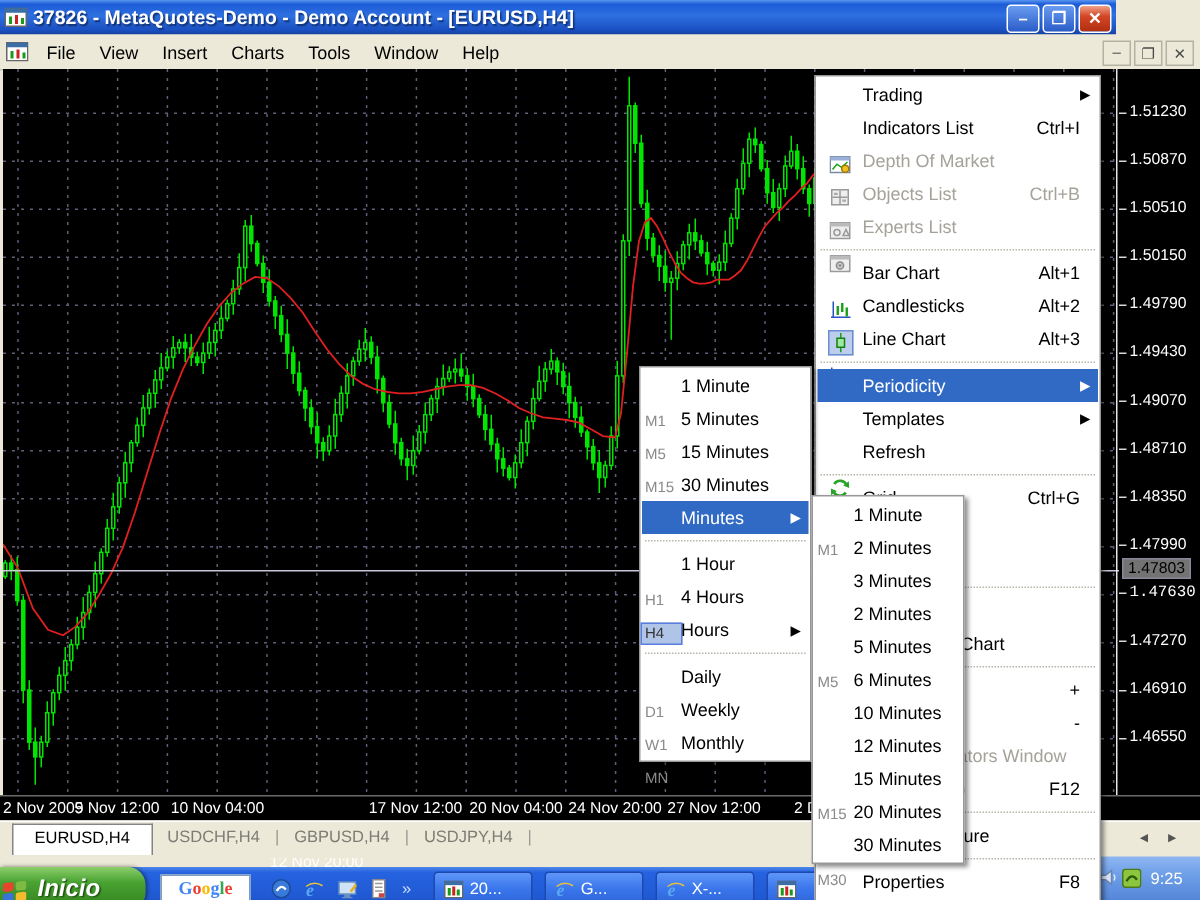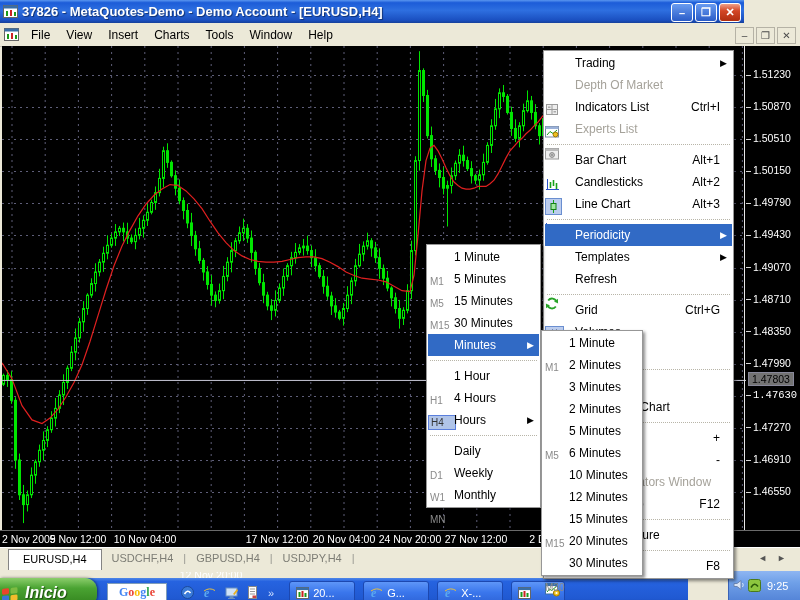--- a/index.html
+++ b/index.html
@@ -60,21 +60,21 @@
   #tray{position:absolute;right:0;top:571px;width:72px;height:29px;
     background:linear-gradient(180deg,#8FB6F2 0%,#6FA0E8 40%,#5585D8 100%);
     border-left:1px solid #3a63b8;display:flex;align-items:center;gap:4px;padding-left:4px;box-sizing:border-box;}
   #tray .time{color:#fff;font-size:11px;margin-left:2px;}
   
   .menu{position:absolute;background:#fff;border:1px solid #979797;padding:1px;
     box-shadow:2px 2px 3px rgba(0,0,0,.45);box-sizing:border-box;}
   .mrow{height:22px;display:flex;align-items:center;position:relative;font-size:12px;color:#000;white-space:nowrap;}
   .mrow.hl{background:#316AC5;color:#fff;}
   .mrow.dis{color:#A5A29A;}
-  .micon{width:30px;min-width:30px;display:flex;align-items:center;margin-top:48px;}
+  .micon{width:30px;min-width:30px;display:flex;justify-content:center;align-items:center;margin-top:48px;}
   .iconpress{background:#bccdee;border:1px solid #6a8ed0;padding:1px 2px;display:inline-flex;align-items:center;}
   .mshort{position:absolute;right:12px;}
   .marrow{position:absolute;right:5px;font-size:9px;}
   .msep{height:9px;display:flex;align-items:center;}
   .msep div{height:1px;width:100%;margin:0 2px;border-top:1px dotted #b8b5a8;}
   .badge{color:#8a8a8a;font-size:10px;min-width:22px;display:inline-block;text-align:left;}
   .badgebox{display:inline-block;padding:1px 2px;}
   .badgebox.press{background:#b0c4e8;border:1px solid #5A7EDC;color:#333;}
   svg{display:block;}
 </style>
@@ -596,43 +596,55 @@
       </span>
     <span class="time">9:25</span>
   </div>
 
   <div class="menu" id="ctxmenu" style="z-index: 40; left: 543px; top: 50px; width: 191px;">
       <div class="mrow">
         <span class="micon"></span>
         <span>Trading</span>
         <span class="marrow">▶</span>
       </div>
+      <div class="mrow">
+        <span class="micon">
+          <svg width="15" height="13">
+            <rect x="0.5" y="1.5" width="13" height="10.5" fill="#fff" stroke="#7a8aa0"></rect>
+            <rect x="0.5" y="1.5" width="13" height="2.5" fill="#9ab0d8"></rect>
+            <polyline points="2,10 5,6.5 8,8.5 12,5" stroke="#18a018" fill="none"></polyline>
+            <circle cx="10.5" cy="9.5" r="2.4" fill="#f0c020" stroke="#a07800"></circle>
+          </svg>
+        </span>
+        <span>Indicators List</span>
+        <span class="mshort">Ctrl+I</span>
+      </div>
       <div class="mrow dis">
         <span class="micon">
           <svg width="14" height="13">
             <rect x="1.5" y="1.5" width="11" height="10" fill="#eee" stroke="#9a9a9a"></rect>
             <line x1="7" y1="2" x2="7" y2="11" stroke="#9a9a9a"></line>
             <line x1="2" y1="6.5" x2="12" y2="6.5" stroke="#9a9a9a"></line>
             <rect x="3" y="3.5" width="2.5" height="1.5" fill="#aaa"></rect>
             <rect x="8.5" y="8" width="2.5" height="1.5" fill="#aaa"></rect>
           </svg>
         </span>
         <span>Depth Of Market</span>
       </div>
-      <div class="mrow">
+      <div class="mrow dis">
         <span class="micon">
           <svg width="15" height="13">
-            <rect x="0.5" y="1.5" width="13" height="10.5" fill="#fff" stroke="#7a8aa0"></rect>
-            <rect x="0.5" y="1.5" width="13" height="2.5" fill="#9ab0d8"></rect>
-            <polyline points="2,10 5,6.5 8,8.5 12,5" stroke="#18a018" fill="none"></polyline>
-            <circle cx="10.5" cy="9.5" r="2.4" fill="#f0c020" stroke="#a07800"></circle>
-          </svg>
-        </span>
-        <span>Indicators List</span>
-        <span class="mshort">Ctrl+I</span>
+            <rect x="0.5" y="1.5" width="13" height="10.5" fill="#eee" stroke="#9a9a9a"></rect>
+            <rect x="0.5" y="1.5" width="13" height="2.5" fill="#bbb"></rect>
+            <circle cx="5" cy="8" r="2" fill="none" stroke="#999"></circle>
+            <polygon points="9,10 11,6 13,10" fill="none" stroke="#999"></polygon>
+          </svg>
+        </span>
+        <span>Objects List</span>
+        <span class="mshort">Ctrl+B</span>
       </div>
       <div class="mrow dis">
         <span class="micon">
           <svg width="15" height="13">
             <rect x="0.5" y="1.5" width="13" height="10.5" fill="#eee" stroke="#9a9a9a"></rect>
             <rect x="0.5" y="1.5" width="13" height="2.5" fill="#bbb"></rect>
             <circle cx="7" cy="8" r="2.4" fill="#ccc" stroke="#888"></circle>
             <circle cx="7" cy="8" r="0.9" fill="#888"></circle>
           </svg>
         </span>

